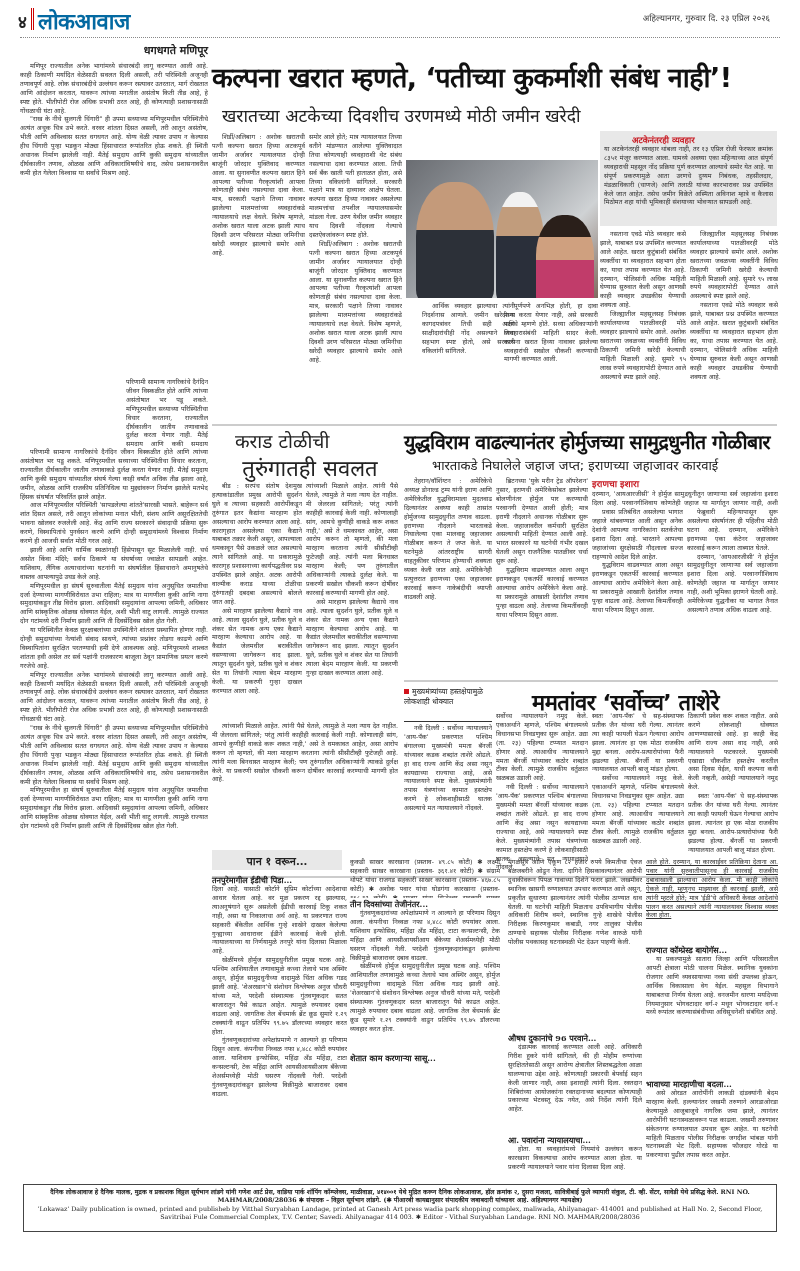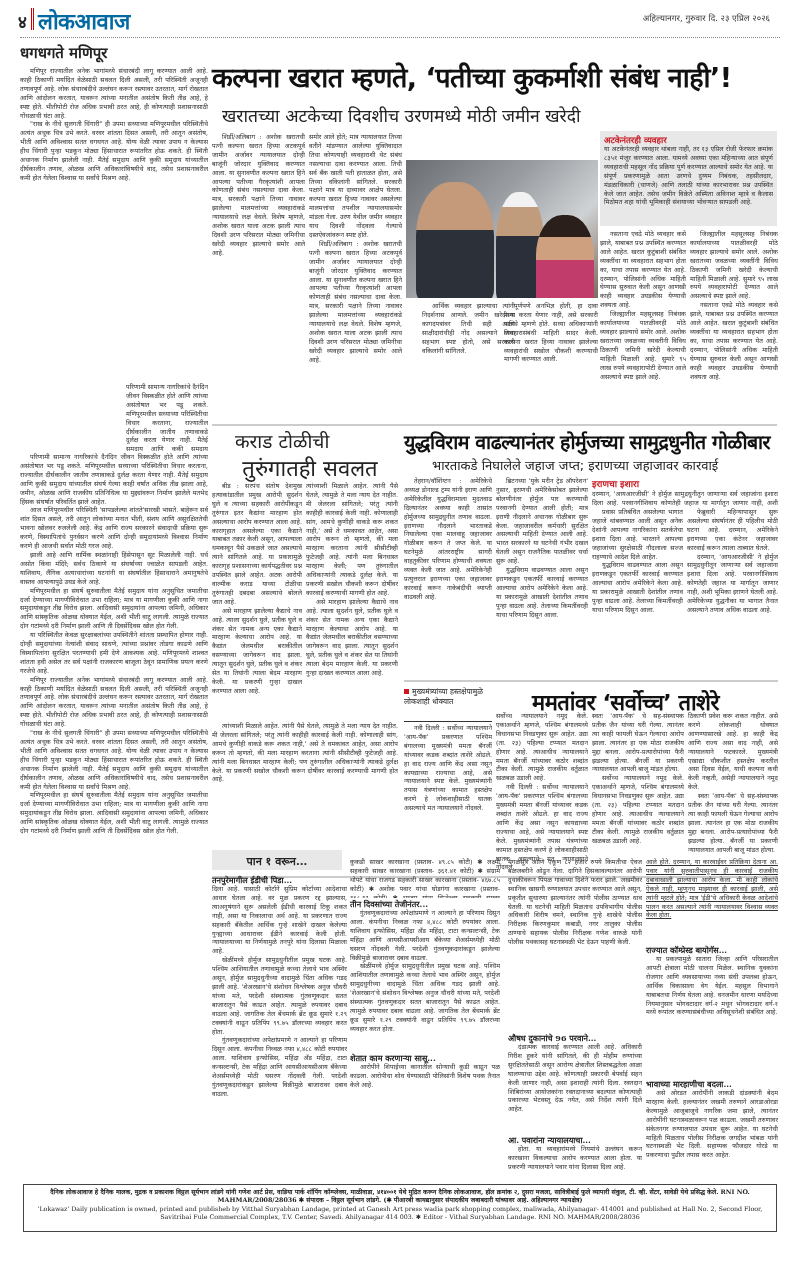--- a/index.html
+++ b/index.html
@@ -33,21 +33,21 @@
 </head>
 <body>
 
 <div class="abs masthead-num">४</div>
 <div class="abs masthead-bar"></div>
 <div class="abs masthead-logo">लोकआवाज</div>
 <div class="abs dateline">अहिल्यानगर, गुरुवार दि. २३ एप्रिल २०२६</div>
 <div class="abs rule-dotted"></div>
 
 <div class="abs" style="left:20px;top:40px;width:188px;height:1140px;">
-  <div style="text-align:left;font-size:15px;font-weight:bold;font-family:'DejaVu Sans',sans-serif;margin:2px 0 5px;">धगधगते मणिपूर</div>
+  <div style="text-align:right;font-size:11px;font-weight:bold;font-family:'DejaVu Sans',sans-serif;margin:2px 0 5px;">धगधगते मणिपूर</div>
   <div class="col-text" style="height:314px;">
     <p>मणिपूर राज्यातील अनेक भागांमध्ये संचारबंदी लागू करण्यात आली आहे. काही ठिकाणी मर्यादित वेळेसाठी सवलत दिली असली, तरी परिस्थिती अजूनही तणावपूर्ण आहे. लोक संचारबंदीचे उल्लंघन करून रस्त्यावर उतरतात, मार्ग रोखतात आणि आंदोलन करतात, यावरून त्यांच्या मनातील असंतोष किती तीव्र आहे, हे स्पष्ट होते. भीतीपोटी रोज अधिक प्रभावी ठरत आहे, ही कोणत्याही प्रशासनासाठी गोंधळाची घंटा आहे.</p>
     <p>"राख के नीचे सुलगती चिंगारी" ही उपमा सध्याच्या मणिपूरमधील परिस्थितीचे अत्यंत अचूक चित्र उभे करते. वरवर शांतता दिसत असली, तरी आतून असंतोष, भीती आणि अविश्वास सतत धगधगत आहे. योग्य वेळी त्यावर उपाय न केल्यास हीच चिंगारी पुन्हा भडकून मोठ्या हिंसाचारात रूपांतरित होऊ शकते. ही स्थिती अचानक निर्माण झालेली नाही. मैतेई समुदाय आणि कुकी समुदाय यांच्यातील दीर्घकालीन तणाव, ओळख आणि अधिकारांविषयीचे वाद, तसेच प्रशासनावरील कमी होत गेलेला विश्वास या सर्वांचे मिश्रण आहे.</p>
   </div>
   <div style="position:relative;height:68px;margin-top:2px;">
     <div class="abs col-text" style="left:106px;top:0;width:82px;height:68px;">
       <p style="text-indent:0;">परिणामी सामान्य नागरिकांचे दैनंदिन जीवन विस्कळीत होते आणि त्यांच्या असंतोषात भर पडू शकते. मणिपूरमधील सध्याच्या परिस्थितीचा विचार करताना, राज्यातील दीर्घकालीन जातीय तणावाकडे दुर्लक्ष करता येणार नाही. मैतेई समुदाय आणि कुकी समुदाय यांच्यातील संघर्ष गेल्या काही वर्षांत अधिक तीव्र झाला आहे, जमीन, ओळख आणि राजकीय प्रतिनिधित्व या मुद्द्यांवरून निर्माण झालेले मतभेद हिंसक संघर्षात परिवर्तित झाले आहेत.</p>
     </div>
   </div>
   <div class="col-text" style="height:700px;margin-top:2px;">
@@ -79,21 +79,21 @@
   <div class="fig" style="left:130px;top:55px;width:58px;height:90px;background:linear-gradient(#2a1f1a 0,#2a1f1a 25%,#cfa07f 25%,#cfa07f 50%,#c13c6a 50%);"></div>
 </div>
 <div class="abs col-text" style="left:406px;top:302px;width:93px;height:118px;margin-left:16px;">
   <p>आर्थिक व्यवहार झाल्याचा त्यांनी निदर्शनास आणले. जमीन खरेदीच्या कागदपत्रांवर तिची सही आणि साक्षीदारांचीही नोंद असल्याने तिचा सहभाग स्पष्ट होतो, असे सरकारी वकिलांनी सांगितले.</p>
 </div>
 <div class="abs col-text" style="left:504px;top:302px;width:94px;height:118px;">
   <p>पूर्णपणे अनभिज्ञ होती, हा दावा मान्य करता येणार नाही, असे सरकारी पक्षाचे म्हणणे होते. सध्या अधिकाऱ्यांनी व्यवहारासंबंधी माहिती सादर केली. कल्पना खरात हिच्या नावावर झालेल्या व्यवहारांची सखोल चौकशी करण्याची मागणी करण्यात आली.</p>
 </div>
 
 <div class="abs gray-box" style="left:600px;top:131px;width:177px;height:95px;padding:3px 4px;">
-  <div class="red-sub" style="font-size:8.5px;">अटकेनंतरही व्यवहार</div>
+  <div class="red-sub" style="font-size:8.5px;margin-left:28px;">अटकेनंतरही व्यवहार</div>
   <div class="col-text" style="height:78px;">या अटकेनंतरही व्यवहार थांबला नाही, तर १३ एप्रिल रोजी फेरफार क्रमांक ८३५१ मंजूर करण्यात आला. यामध्ये अवघ्या एका महिन्याच्या आत संपूर्ण व्यवहाराची महसूल नोंद प्रक्रिया पूर्ण करण्यात आल्याचे समोर येत आहे. या संपूर्ण प्रकरणामुळे आता उरणचे दुय्यम निबंधक, तहसीलदार, मंडळाधिकारी (चाणजे) आणि तलाठी यांच्या कारभारावर प्रश्न उपस्थित केले जात आहेत. तसेच जमीन विक्रेते अस्मिता अविनाश म्हात्रे व कैलास मिठोमत शहा यांची भूमिकाही संशयाच्या भोवऱ्यात सापडली आहे.</div>
 </div>
 <div class="abs col-text" style="left:600px;top:230px;width:86px;height:190px;">
   <p>नसताना एवढे मोठे व्यवहार कसे झाले, याबाबत प्रश्न उपस्थित करण्यात आले आहेत. खरात कुटुंबाशी संबंधित व्यक्तींचा या व्यवहारात सहभाग होता का, याचा तपास करण्यात येत आहे. दरम्यान, पोलिसांनी अधिक माहिती घेण्यास सुरुवात केली असून आणखी काही व्यवहार उघडकीस येण्याची शक्यता आहे.</p>
   <p>जिल्ह्यातील महसूलसह निबंधक कार्यालयाच्या पातळीवरही मोठे व्यवहार झाल्याचे समोर आले. अशोक खरातच्या जवळच्या व्यक्तींनी विविध ठिकाणी जमिनी खरेदी केल्याची माहिती मिळाली आहे. सुमारे ९५ लाख रुपये व्यवहारापोटी देण्यात आले असल्याचे स्पष्ट झाले आहे.</p>
 </div>
 <div class="abs col-text" style="left:690px;top:230px;width:88px;height:190px;">
   <p>जिल्ह्यातील महसूलसह निबंधक कार्यालयाच्या पातळीवरही मोठे व्यवहार झाल्याचे समोर आले. अशोक खरातच्या जवळच्या व्यक्तींनी विविध ठिकाणी जमिनी खरेदी केल्याची माहिती मिळाली आहे. सुमारे ९५ लाख रुपये व्यवहारापोटी देण्यात आले असल्याचे स्पष्ट झाले आहे.</p>
   <p>नसताना एवढे मोठे व्यवहार कसे झाले, याबाबत प्रश्न उपस्थित करण्यात आले आहेत. खरात कुटुंबाशी संबंधित व्यक्तींचा या व्यवहारात सहभाग होता का, याचा तपास करण्यात येत आहे. दरम्यान, पोलिसांनी अधिक माहिती घेण्यास सुरुवात केली असून आणखी काही व्यवहार उघडकीस येण्याची शक्यता आहे.</p>
 </div>
@@ -178,23 +178,20 @@
 </div>
 
 <div class="abs" style="left:350px;top:858px;width:150px;height:324px;">
   <div class="col-text" style="height:40px;">कुकडी साखर कारखाना (प्रस्ताव- ४९.८५ कोटी) ✱ लक्ष्मी सहकारी साखर कारखाना (प्रस्ताव- ३६१.४१ कोटी) ✱ संग्राम थोपटे यांचा राजगड सहकारी साखर कारखाना (प्रस्ताव- ४६७.८५ कोटी) ✱ अशोक पवार यांचा घोडगंगा कारखाना (प्रस्ताव- १६८.१२ कोटी) ✱ भाजप यांना सिद्धेश्वर सहकारी साखर कारखाना (प्रस्ताव- २११.९४ कोटी) ✱ भाजी आमदार यांचा कुंडलिकराव जगताप पाटील कारखाना.</div>
   <div class="subhead" style="">तीन दिवसांच्या तेजीनंतर...</div>
   <div class="col-text" style="height:140px;">
     <p>गुंतवणूकदारांच्या अपेक्षांप्रमाणे न आल्याने हा परिणाम दिसून आला. कंपनीचा निव्वळ नफा ४,४८८ कोटी रुपयांवर आला. याशिवाय इन्फोसिस, महिंद्रा अँड महिंद्रा, टाटा कन्सल्टन्सी, टेक महिंद्रा आणि आयसीआयसीआय बँकेच्या शेअर्समध्येही मोठी घसरण नोंदवली गेली. परदेशी गुंतवणूकदारांकडून झालेल्या विक्रीमुळे बाजारावर दबाव वाढला.</p>
     <p>खेळींमध्ये होर्मुज सामुद्रधुनीतील प्रमुख घटक आहे. पश्चिम आशियातील तणावामुळे कच्चा तेलाचे भाव अस्थिर असून, होर्मुज सामुद्रधुनीच्या वादामुळे चिंता अधिक गडद झाली आहे. 'शेअरखान'चे संशोधन विश्लेषक अनुज चौधरी यांच्या मते, परदेशी संस्थात्मक गुंतवणूकदार सतत बाजारातून पैसे काढत आहेत. त्यामुळे रुपयावर दबाव वाढला आहे. जागतिक तेल बेंचमार्क ब्रेंट क्रूड सुमारे १.२९ टक्क्यांनी वाढून प्रतिपिंप ९९.७५ डॉलरच्या व्यवहार करत होता.</p>
   </div>
   <div class="subhead" style="margin-top:3px;">शेतात काम करणाऱ्या सासू...</div>
-  <div class="col-text" style="height:120px;">
-    <p>आरोपीने शिपाईच्या कानातील सोन्याची कुडी काढून पळ काढला. आरोपीचा शोध घेण्यासाठी पोलिसांनी विशेष पथक तैनात केले आहे.</p>
-  </div>
 </div>
 
 <div class="abs" style="left:508px;top:858px;width:134px;height:324px;">
   <div class="col-text" style="height:170px;">मंगळसूत्र आणि एकूण ८२ हजार रुपये किमतीचा ऐवज बळजबरीने ओढून नेला. दागिने हिसकावल्यानंतर आरोपी दुचाकीवरून पिंपळ गावाच्या दिशेने फरार झाले. जखमीवर स्थानिक खासगी रुग्णालयात उपचार करण्यात आले असून, प्रकृतीत सुधारणा झाल्यानंतर त्यांनी पोलीस ठाण्यात धाव घेतली. या घटनेची माहिती मिळताच उपविभागीय पोलीस अधिकारी शिरीष वमने, स्थानिक गुन्हे शाखेचे पोलीस निरीक्षक किरणकुमार कबाडी, नगर तालुका पोलीस ठाण्याचे सहायक पोलीस निरीक्षक गणेश वारुळे यांनी पोलीस पथकासह घटनास्थळी भेट देऊन पाहणी केली.</div>
   <div class="subhead" style="margin-top:4px;">औषध दुकानांचे 96 परवाने...</div>
   <div class="col-text" style="height:88px;">
     <p>दंडात्मक कारवाई करण्यात आली आहे. अधिकारी गिरीश हुकरे यांनी सांगितले, की ही मोहीम रुग्णांच्या सुरक्षिततेसाठी असून आरोग्य क्षेत्रातील शिस्तबद्धतेला आळा घालण्याचा उद्देश आहे. कोणत्याही प्रकारची बेपर्वाई सहन केली जाणार नाही, असा इशाराही त्यांनी दिला. रक्तदान शिबिरांच्या आयोजकांना रक्तदानाच्या बदल्यात कोणत्याही प्रकारच्या भेटवस्तू देऊ नयेत, असे निर्देश त्यांनी दिले आहेत.</p>
   </div>
   <div class="subhead" style="margin-top:3px;">आ. पवारांना न्यायालयाचा...</div>
   <div class="col-text" style="height:30px;">

